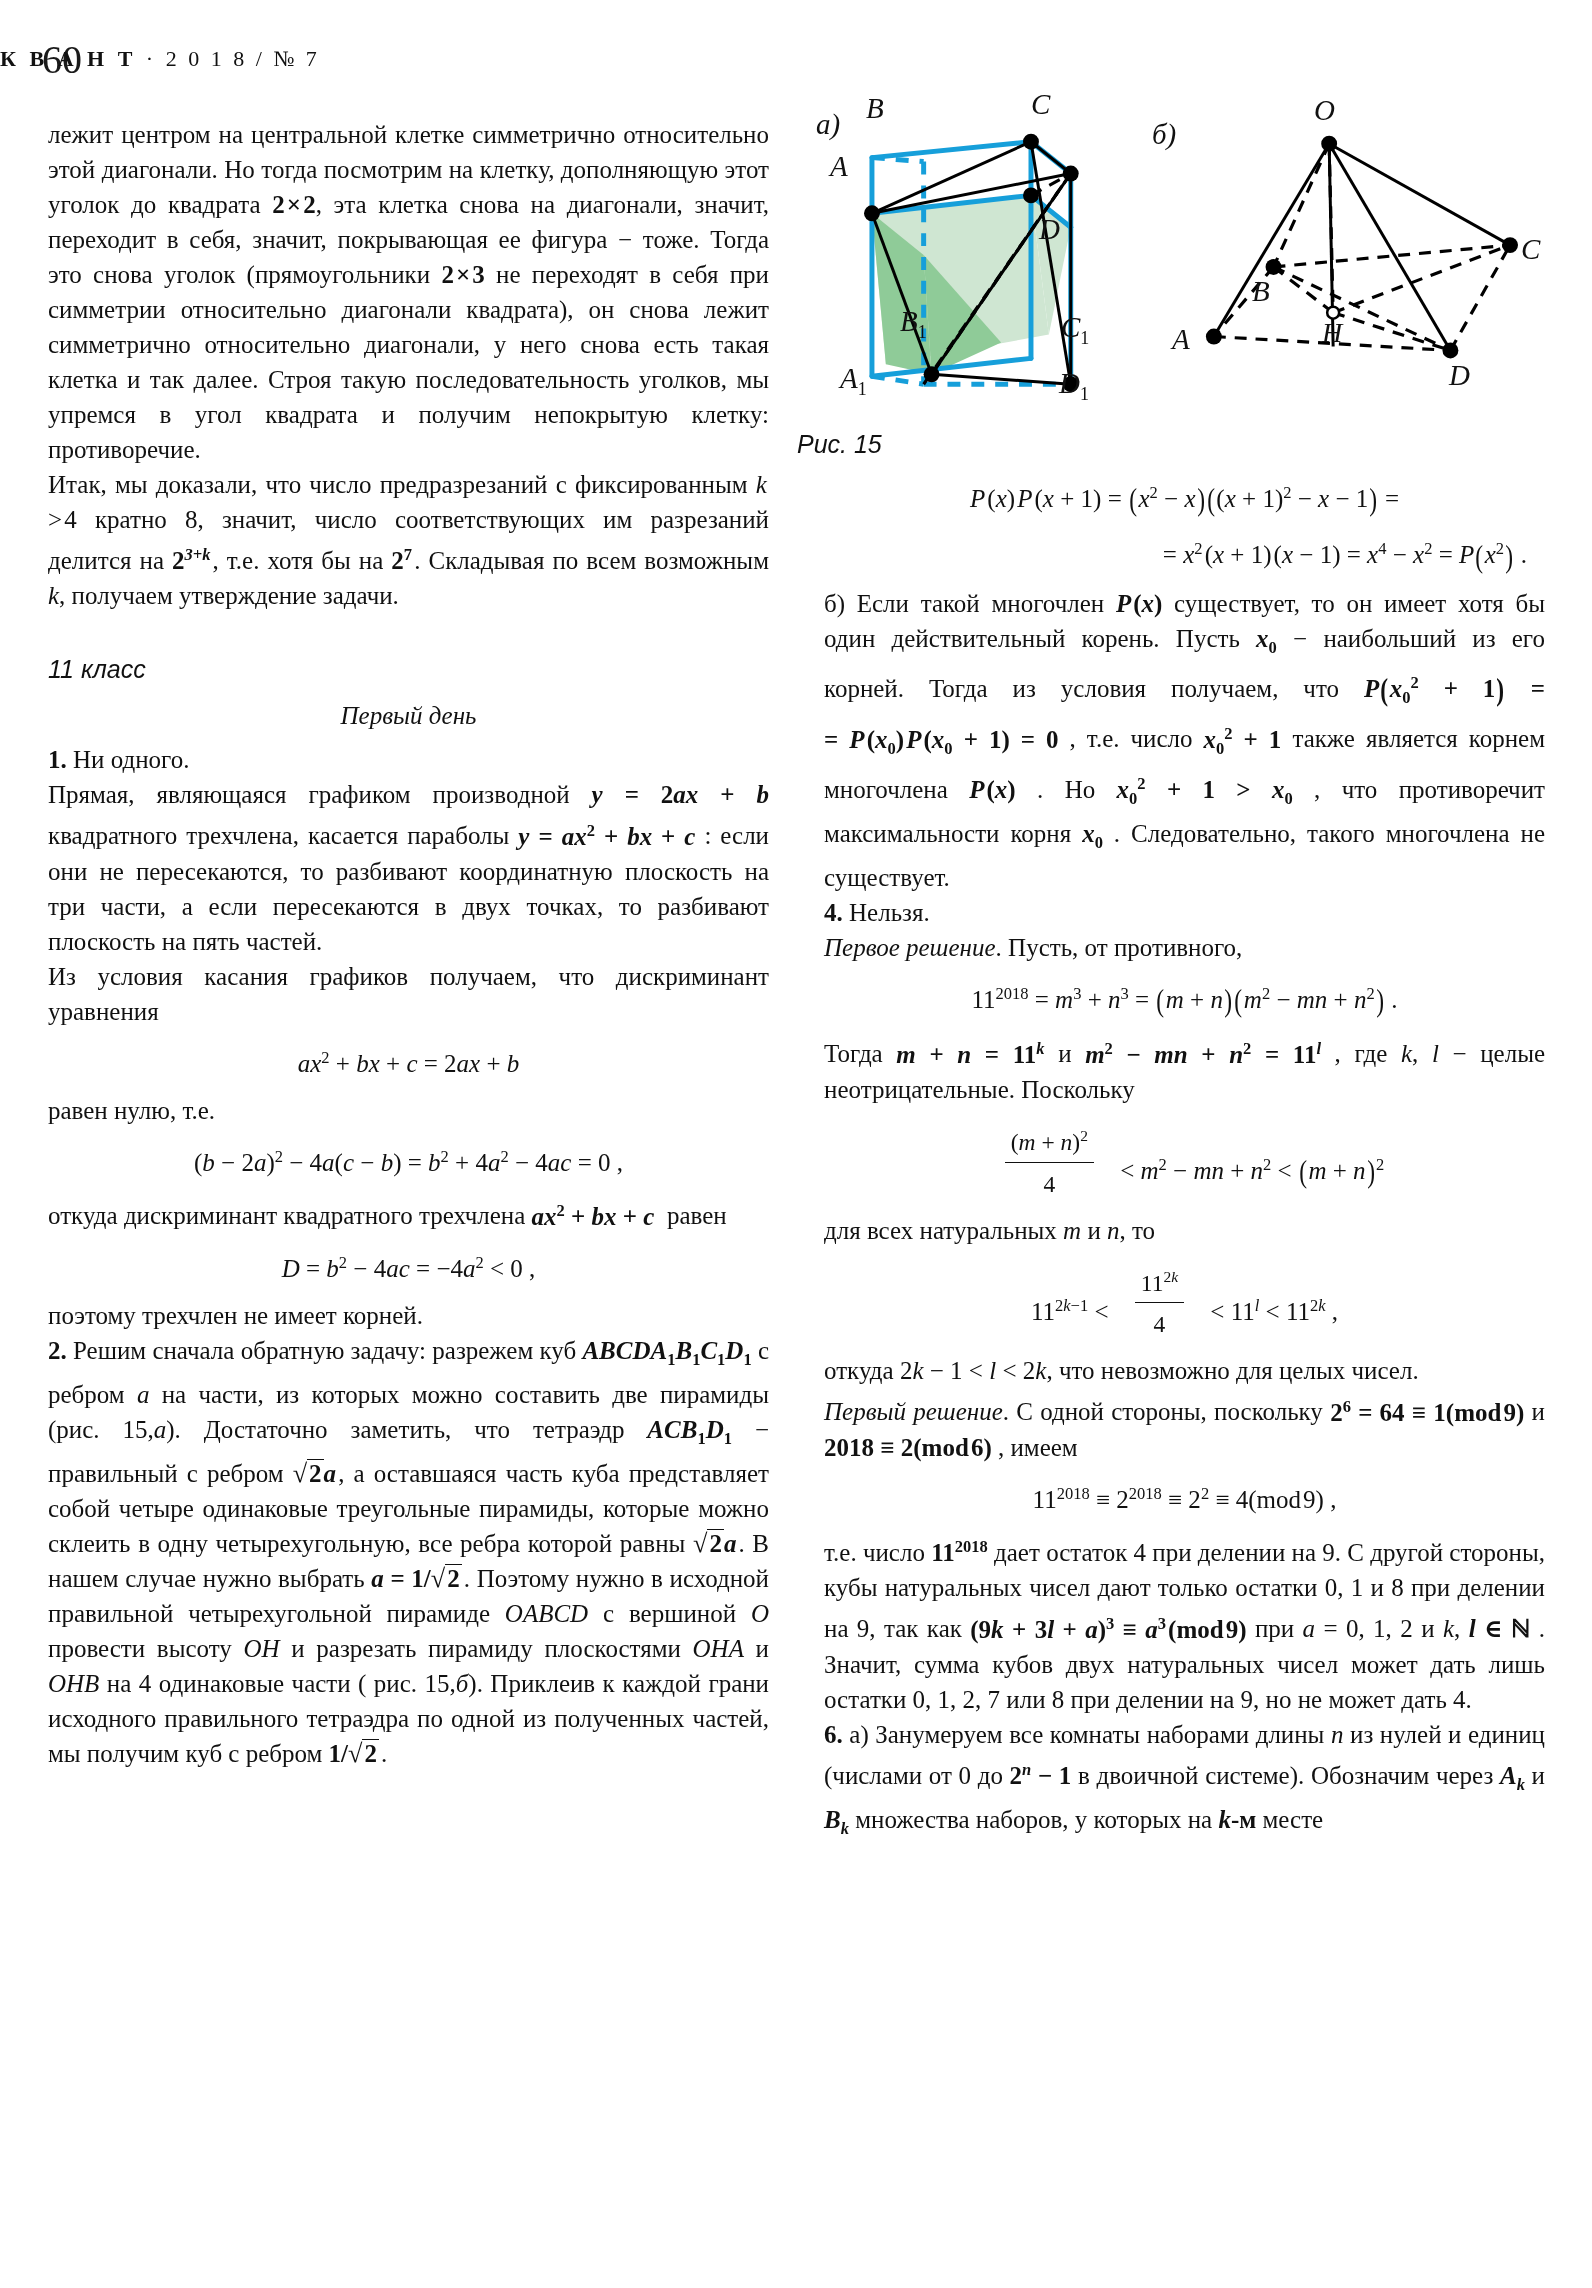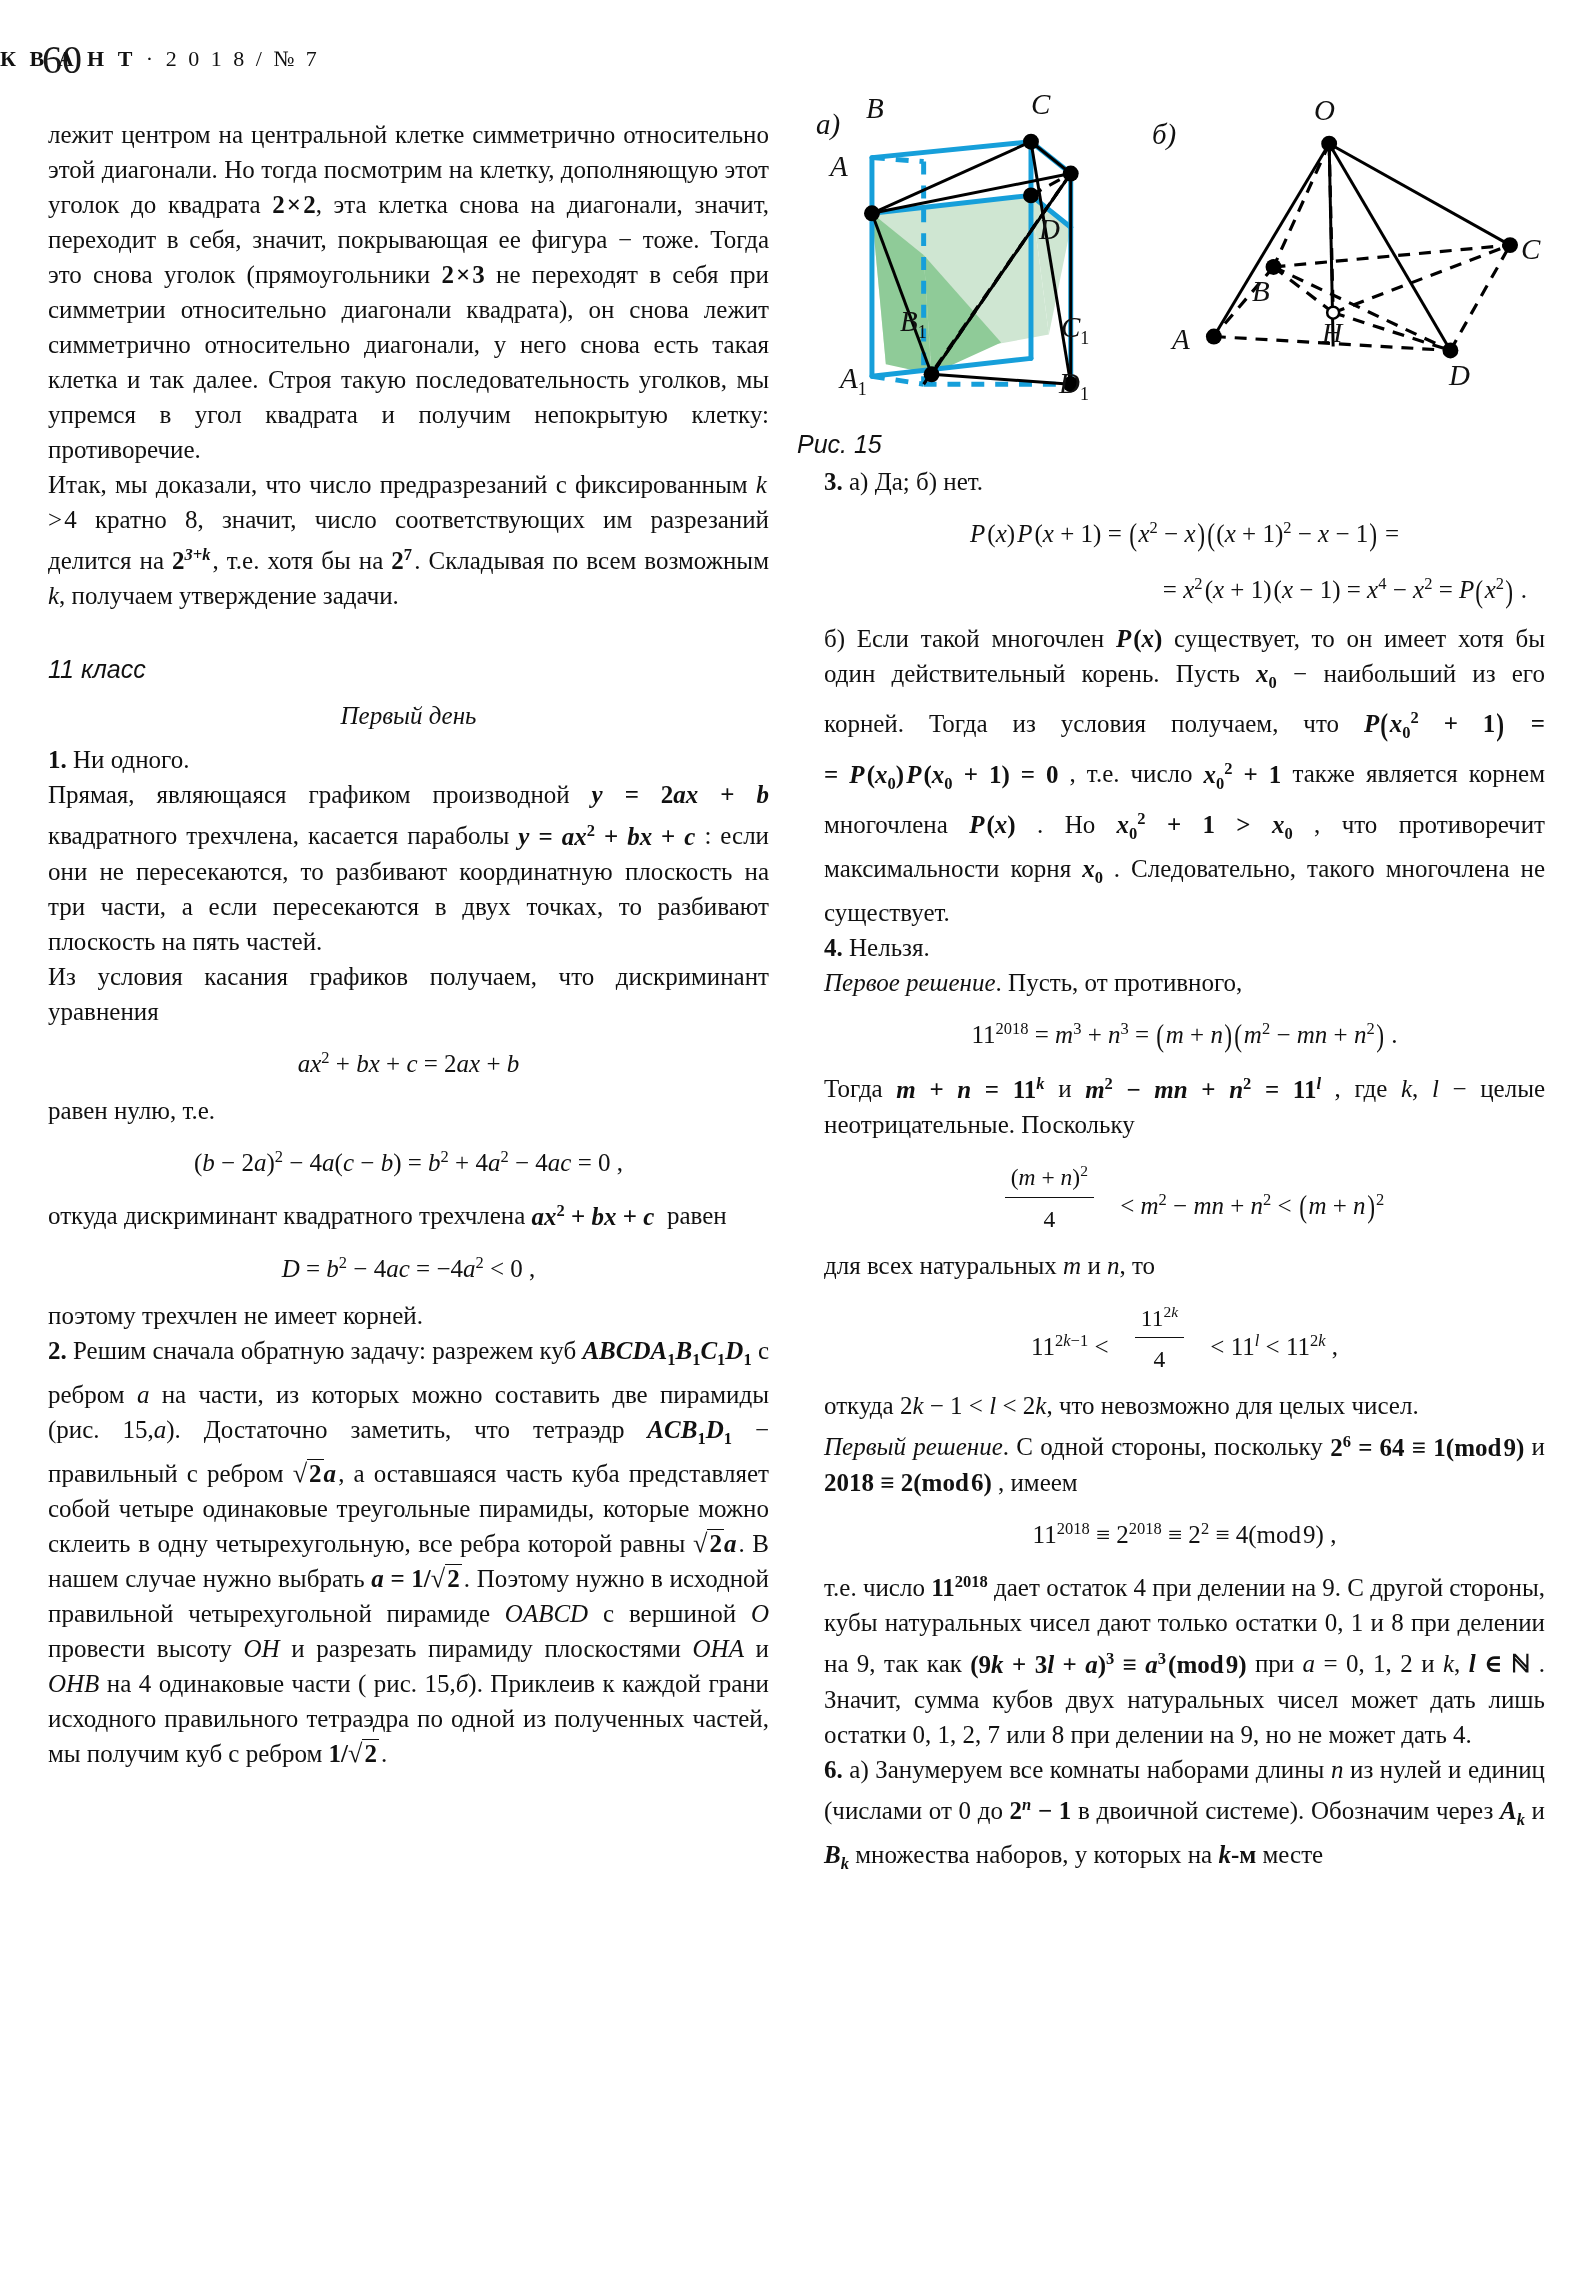--- a/index.html
+++ b/index.html
@@ -246,24 +246,20 @@
     <p class="t">поэтому трехчлен не имеет корней.</p>
 
     <p class="t">
       <b class="num">2.</b>
       Решим сначала обратную задачу: разрежем куб <span class="nowrap"><i class="m">ABCDA</i><sub>1</sub><i class="m">B</i><sub>1</sub><i class="m">C</i><sub>1</sub><i class="m">D</i><sub>1</sub></span> с ребром <i class="m">a</i> на части, из которых можно составить две пирамиды (рис. 15,<i class="m">а</i>). Достаточно заметить, что тетраэдр <span class="nowrap"><i class="m">ACB</i><sub>1</sub><i class="m">D</i><sub>1</sub></span> − правильный с ребром <span class="nowrap sqrt"><span class="rad">√</span><span class="bar">2</span><i class="m">a</i></span> , а оставшаяся часть куба представляет собой четыре одинаковые тре­угольные пирамиды, которые можно склеить в одну четырехугольную, все ребра которой равны <span class="nowrap sqrt"><span class="rad">√</span><span class="bar">2</span><i class="m">a</i></span> . В нашем случае нужно выбрать <span class="nowrap"><i class="m">a</i> = 1/<span class="sqrt"><span class="rad">√</span><span class="bar">2</span></span></span> . Поэтому нужно в исходной правильной четырех­угольной пирамиде <i class="m">OABCD</i> с вершиной <i class="m">O</i> про­вести высоту <i class="m">OH</i> и разрезать пирамиду плоско­стями <i class="m">OHA</i> и <i class="m">OHB</i> на 4 одинаковые части ( рис. 15,<i class="m">б</i>). Приклеив к каждой грани исходного пра­вильного тетраэдра по одной из полученных час­тей, мы получим куб с ребром <span class="nowrap">1/<span class="sqrt"><span class="rad">√</span><span class="bar">2</span></span></span> .
     </p>
   </div>
 
   <div class="col col-right" style="top:464px;">
 
-    <p class="t">
-      <b class="num">3.</b>
-      <span>а) Да; б) нет.</span>
-    </p>
     <div class="eq">
       <i class="m">P</i> (<i class="m">x</i>) <i class="m">P</i> (<i class="m">x</i> + 1) = <span class="bigp">(</span><i class="m">x</i><sup class="rm">2</sup> − <i class="m">x</i><span class="bigp">)</span><span class="bigp">(</span>(<i class="m">x</i> + 1)<sup class="rm">2</sup> − <i class="m">x</i> − 1<span class="bigp">)</span> =
     </div>
     <div class="eq right">
       = <i class="m">x</i><sup class="rm">2</sup> (<i class="m">x</i> + 1) (<i class="m">x</i> − 1) = <i class="m">x</i><sup class="rm">4</sup> − <i class="m">x</i><sup class="rm">2</sup> = <i class="m">P</i><span class="bigp">(</span><i class="m">x</i><sup class="rm">2</sup><span class="bigp">)</span> .
     </div>
     <p class="t">
       б) Если такой многочлен <span class="nowrap"><i class="m">P</i> (<i class="m">x</i>)</span> существует, то он имеет хотя бы один действительный корень. Пусть <span class="nowrap"><i class="m">x</i><sub>0</sub></span> − наибольший из его корней. Тогда из условия получаем, что <span class="nowrap"><i class="m">P</i><span class="bigp">(</span><i class="m">x</i><sub>0</sub><sup class="rm">2</sup> + 1<span class="bigp">)</span> =</span> <span class="nowrap">= <i class="m">P</i> (<i class="m">x</i><sub>0</sub>) <i class="m">P</i> (<i class="m">x</i><sub>0</sub> + 1) = 0</span> , т.е. число <span class="nowrap"><i class="m">x</i><sub>0</sub><sup class="rm">2</sup> + 1</span> также является корнем многочлена <span class="nowrap"><i class="m">P</i> (<i class="m">x</i>)</span> . Но <span class="nowrap"><i class="m">x</i><sub>0</sub><sup class="rm">2</sup> + 1 &gt; <i class="m">x</i><sub>0</sub></span> , что противоречит максимальности корня <span class="nowrap"><i class="m">x</i><sub>0</sub></span> . Следовательно, такого многочлена не существует.
     </p>
 

